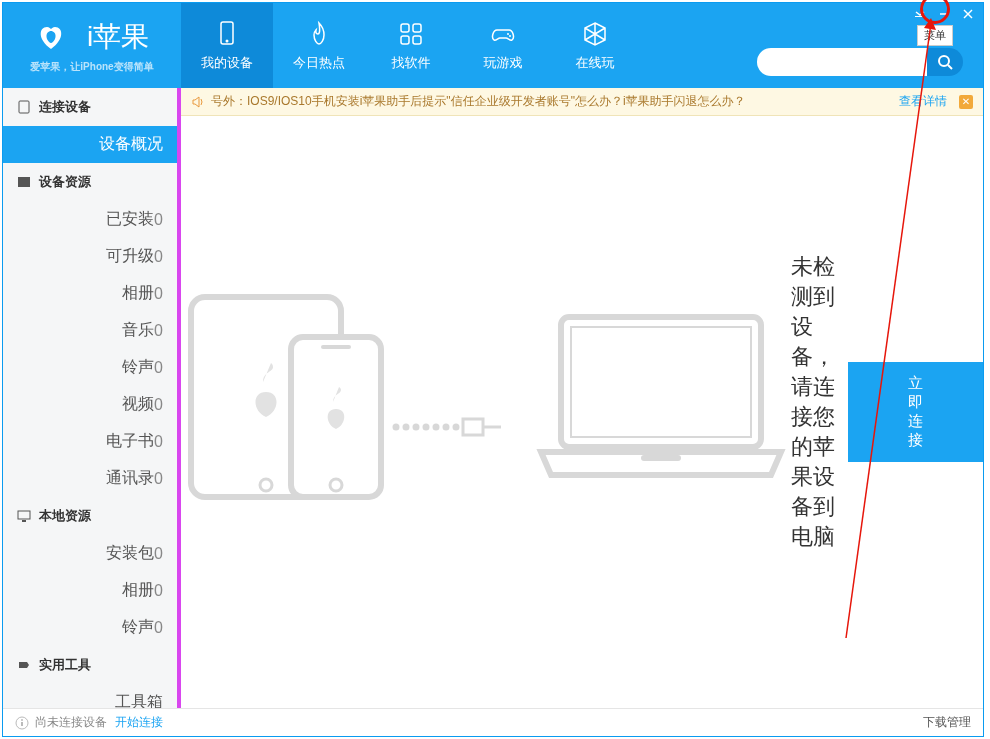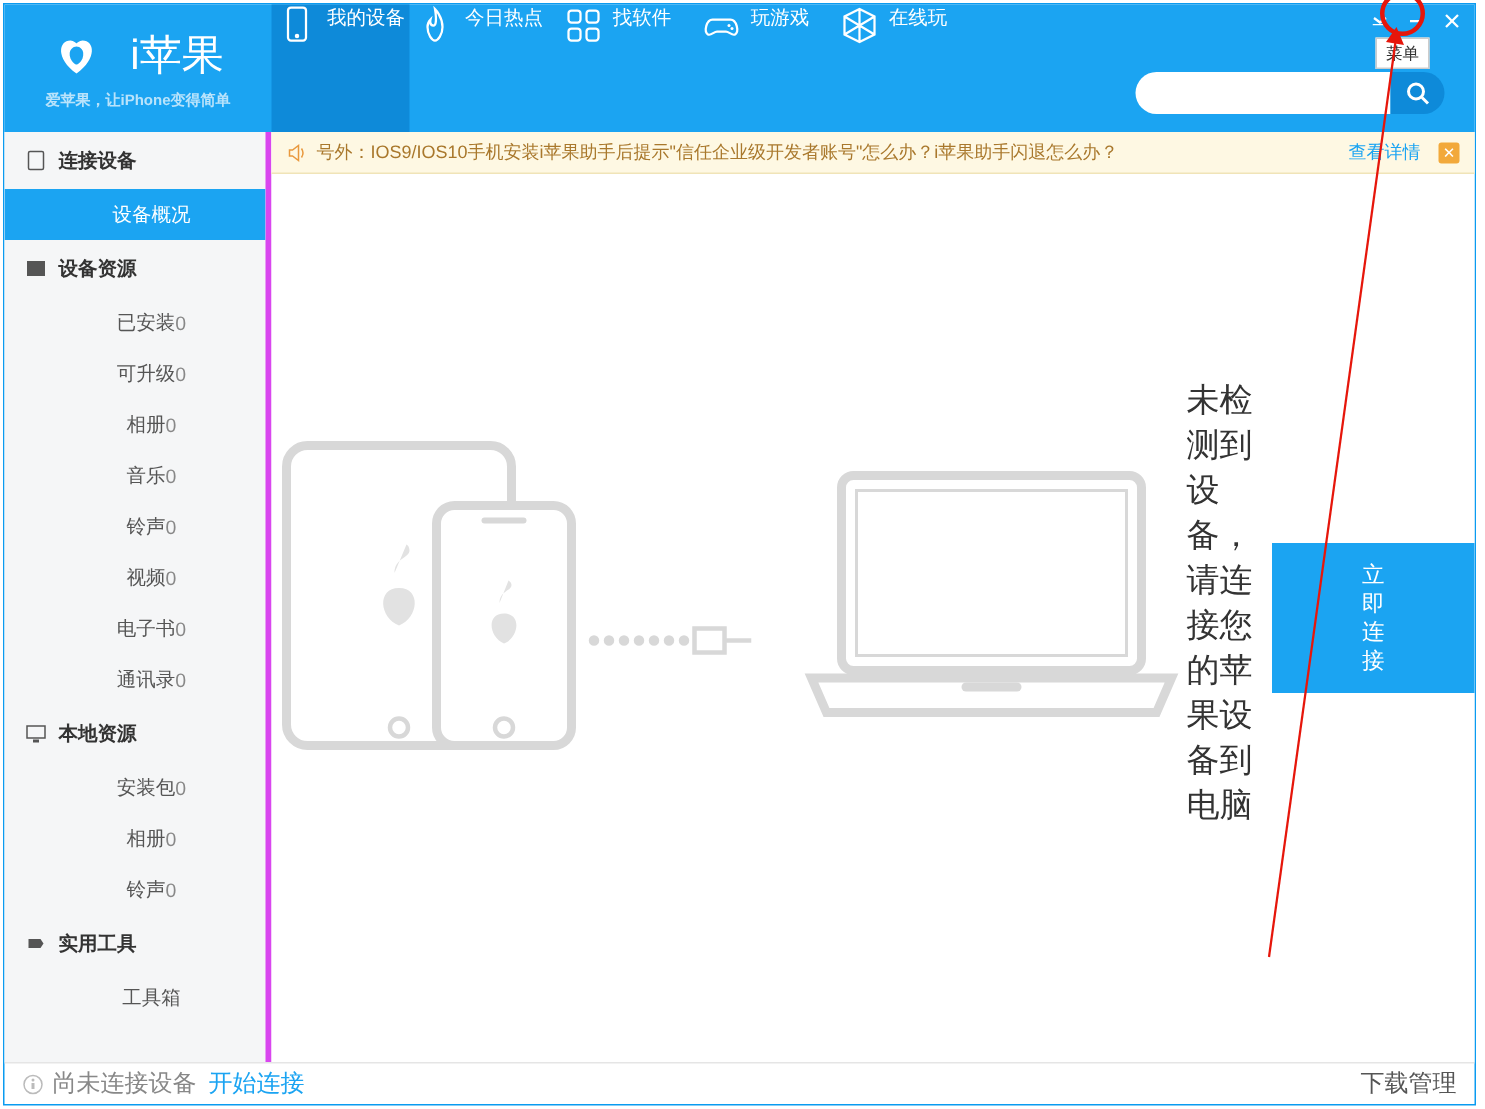--- a/index.html
+++ b/index.html
@@ -7,52 +7,52 @@
 .window { width: 982px; height: 735px; border: 1px solid #0a9bf0; margin: 2px; display: flex; flex-direction: column; }
 
 
 .header { background: #1ba4f2; height: 85px; display: flex; align-items: stretch; position: relative; }
 .logo-area { width: 178px; display: flex; flex-direction: column; align-items: center; justify-content: center; color: #fff; }
 .logo-row { display: flex; align-items: center; gap: 20px; }
 .logo-heart { width: 32px; height: 32px; }
 .logo-text { font-size: 28px; font-weight: 300; color: #fff; }
 .tagline { font-size: 10px; color: #b9e3fb; margin-top: 4px; font-weight: bold; }
 .nav-tabs { display: flex; align-items: stretch; }
-.nav-tab { width: 92px; display: flex; flex-direction: row; justify-content: center; color: #fff; cursor: pointer; font-size: 13px; gap: 6px; }
+.nav-tab { width: 92px; display: flex; flex-direction: column; align-items: center; justify-content: center; color: #fff; cursor: pointer; font-size: 13px; gap: 6px; }
 .nav-tab.active { background: #0e8ad9; }
 .nav-icon { width: 28px; height: 28px; }
 .window-controls { position: absolute; top: 4px; right: 8px; display: flex; gap: 10px; align-items: center; }
 .win-btn { width: 14px; height: 14px; cursor: pointer; display: flex; align-items: center; justify-content: center; color: #fff; font-size: 12px; }
 .search-wrap { position: absolute; right: 20px; bottom: 12px; display: flex; align-items: center; }
 .search-input { width: 170px; height: 28px; border: none; border-radius: 14px 0 0 14px; padding: 0 12px; font-size: 12px; outline: none; }
 .search-btn { width: 36px; height: 28px; background: #0e8ad9; border: none; border-radius: 0 14px 14px 0; cursor: pointer; display: flex; align-items: center; justify-content: center; }
 .tooltip { position: absolute; top: 22px; right: 30px; background: #fff; border: 1px solid #ccc; padding: 2px 6px; font-size: 11px; color: #333; }
 
 
 .body { flex: 1; display: flex; min-height: 0; }
 .sidebar { width: 178px; background: #f5f6f7; border-right: 4px solid #d946ef; overflow-y: auto; }
 .side-section { }
 .side-header { display: flex; align-items: center; gap: 8px; padding: 10px 14px; font-size: 13px; font-weight: bold; color: #333; }
 .side-icon { width: 14px; height: 14px; }
-.side-item { display: flex; justify-content: center; align-items: center; padding: 8px 14px 8px 36px; font-size: 13px; color: #555; cursor: pointer; }
+.side-item { display: flex; justify-content: flex-end; align-items: center; padding: 8px 14px 8px 36px; font-size: 16px; color: #555; cursor: pointer; }
 .side-item.active { background: #1ba4f2; color: #fff; }
 .side-item .count { color: #888; }
 .side-item.active .count { color: #fff; }
 
 .main { flex: 1; display: flex; flex-direction: column; background: #fff; position: relative; }
 .banner { background: #fef8e3; border-bottom: 1px solid #f0e4b8; padding: 5px 10px; font-size: 12px; color: #a9782c; display: flex; align-items: center; gap: 6px; }
 .banner-link { color: #1ba4f2; margin-left: auto; cursor: pointer; }
 .banner-close { background: #f2a93b; color: #fff; width: 14px; height: 14px; display: flex; align-items: center; justify-content: center; font-size: 10px; cursor: pointer; border-radius: 2px; margin-left: 6px; }
 .device-area { flex: 1; display: flex; flex-direction: row; align-items: center; justify-content: center; }
 .illustration { display: flex; align-items: center; gap: 30px; margin-bottom: 30px; }
 .msg { font-size: 22px; color: #333; margin-bottom: 20px; }
 .connect-btn { background: #1ba4f2; color: #fff; border: none; padding: 12px 60px; font-size: 15px; cursor: pointer; }
 
 
-.footer { height: 28px; border-top: 1px solid #e5e5e5; display: flex; align-items: center; padding: 0 12px; font-size: 16px; color: #888; }
+.footer { height: 28px; border-top: 1px solid #e5e5e5; display: flex; align-items: center; padding: 0 12px; font-size: 12px; color: #888; }
 .footer .info-icon { width: 14px; height: 14px; margin-right: 6px; }
 .footer-link { color: #1ba4f2; margin-left: 8px; cursor: pointer; }
 .footer-right { margin-left: auto; color: #555; cursor: pointer; }
 
 
 .circle-annot { position: absolute; top: -6px; right: 40px; width: 30px; height: 30px; border: 3px solid #e6160b; border-radius: 50%; pointer-events: none; }
 .arrow-annot { position: absolute; top: 18px; right: 54px; width: 2px; height: 625px; pointer-events: none; }
 </style>
 </head>
 <body>

